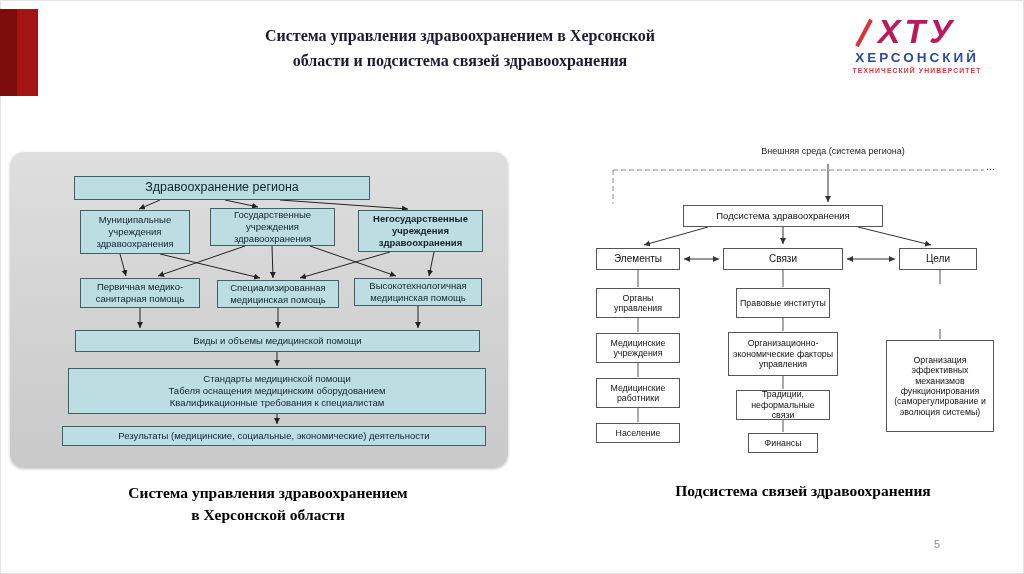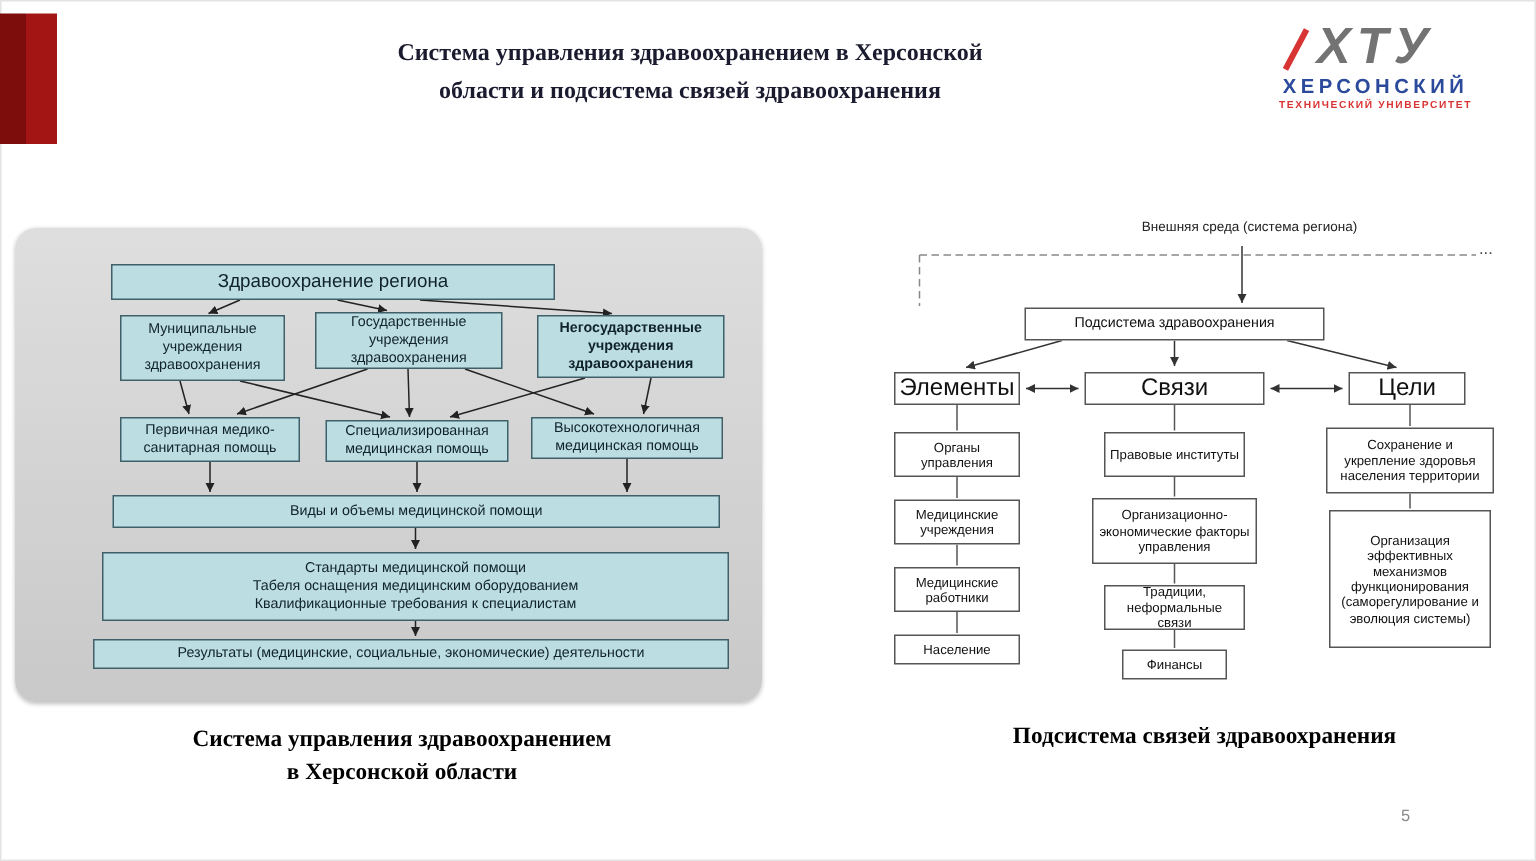--- a/index.html
+++ b/index.html
@@ -6,42 +6,42 @@
   body{font-family:"Liberation Sans",sans-serif;color:#111;}
   .slide{position:relative;width:1024px;height:574px;background:#fff;overflow:hidden;
          box-shadow:inset 0 0 0 1px #e3e3e3;}
   .red-block{position:absolute;left:0;top:9px;width:38px;height:87px;
              background:linear-gradient(90deg,#7d0d0d 0 45%,#a31414 45%);}
   .title{position:absolute;left:150px;top:24px;width:620px;margin:0;
          font-family:"Liberation Serif",serif;font-weight:bold;font-size:16px;
          line-height:1.55;color:#1b1b2f;text-align:center;white-space:pre-line;}
   
   .logo{position:absolute;right:22px;top:14px;width:170px;text-align:center;}
-  .logo-acronym{font-weight:bold;font-size:34px;line-height:1.0;color:#737373;
+  .logo-acronym{font-weight:bold;font-size:34px;line-height:1.0;color:#be185d;
                 letter-spacing:4px;font-style:italic;position:relative;display:inline-block;}
   .logo-accent{position:absolute;left:30px;top:4px;width:4px;height:30px;
                background:#d93434;transform:rotate(28deg);}
   .logo-name1{font-weight:bold;font-size:13.5px;letter-spacing:3px;color:#2b4a9b;margin-top:2px;}
   .logo-name2{font-weight:bold;font-size:6.8px;letter-spacing:1.1px;color:#d93434;margin-top:2px;}
   
   .panel{position:absolute;left:10px;top:152px;width:498px;height:316px;
          background:linear-gradient(180deg,#dedede,#c9c9c9);border-radius:14px;
          box-shadow:0 1px 3px rgba(0,0,0,.25);}
   .arrows{position:absolute;left:0;top:0;pointer-events:none;}
   .box-teal{position:absolute;background:#bcdde2;border:1px solid #3f6069;
             display:flex;align-items:center;justify-content:center;text-align:center;
             font-size:9.5px;line-height:1.25;color:#10222a;padding:1px 3px;box-sizing:border-box;}
   .box-teal.root{font-size:12.5px;}
   .pre{white-space:pre-line;}
   
   .rdiag{position:absolute;left:588px;top:140px;width:428px;height:335px;}
   .box-white{position:absolute;background:#fff;border:1px solid #555;
              display:flex;align-items:center;justify-content:center;text-align:center;
              font-size:8.8px;line-height:1.18;color:#111;padding:1px 2px;box-sizing:border-box;}
-  .box-white.hdr{font-size:16px;}
+  .box-white.hdr{font-size:10px;}
   .env-label{position:absolute;left:145px;top:6px;width:200px;text-align:center;
              font-size:9px;color:#222;}
   .dots{position:absolute;left:398px;top:20px;font-size:11px;color:#444;}
   
   .caption{position:absolute;font-family:Liberation Serif, serif;font-weight:bold;
            font-size:15.5px;color:#000;text-align:center;line-height:1.45;}
   .caption-left{left:48px;top:482px;width:440px;white-space:pre-line;}
   .caption-right{left:608px;top:480px;width:390px;}
   .page-num{position:absolute;left:934px;top:538px;font-size:11px;color:#8a8a8a;}
 </style>
@@ -150,21 +150,20 @@
     <div class="box-white" style="left:8px;top:148px;width:84px;height:30px;">Органы управления</div>
     <div class="box-white" style="left:8px;top:193px;width:84px;height:30px;">Медицинские учреждения</div>
     <div class="box-white" style="left:8px;top:238px;width:84px;height:30px;">Медицинские работники</div>
     <div class="box-white" style="left:8px;top:283px;width:84px;height:20px;">Население</div>
 
     <div class="box-white" style="left:148px;top:148px;width:94px;height:30px;">Правовые институты</div>
     <div class="box-white" style="left:140px;top:192px;width:110px;height:44px;">Организационно-экономические факторы управления</div>
     <div class="box-white" style="left:148px;top:250px;width:94px;height:30px;">Традиции, неформальные связи</div>
     <div class="box-white" style="left:160px;top:293px;width:70px;height:20px;">Финансы</div>
 
-    <div class="box-white" style="left:296px;top:145px;width:112px;height:44px;">Сохранение и укрепление здоровья населения территории</div>
     <div class="box-white" style="left:298px;top:200px;width:108px;height:92px;">Организация эффективных механизмов функционирования (саморегулирование и эволюция системы)</div>
   </div>
 
   <div class="caption caption-left">Система управления здравоохранением
 в Херсонской области</div>
   <div class="caption caption-right">Подсистема связей здравоохранения</div>
 
   <div class="page-num">5</div>
 </div>
 

